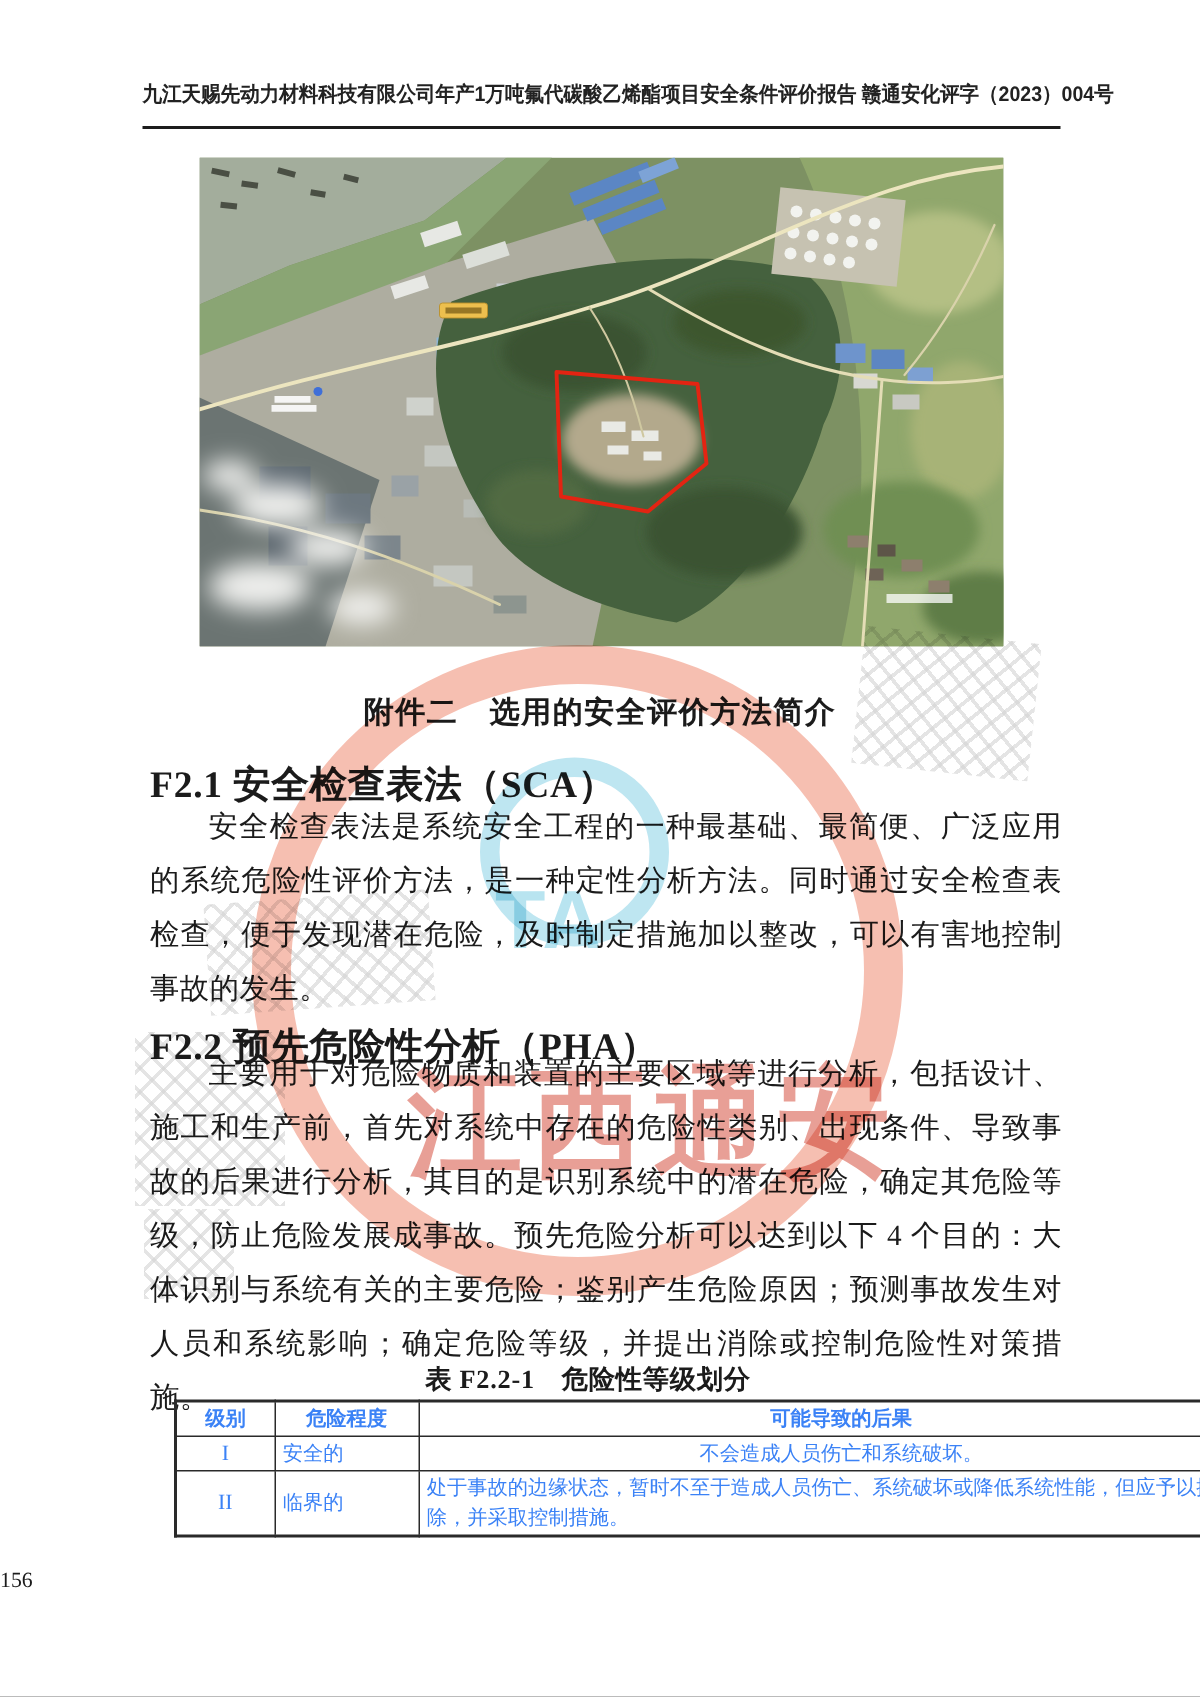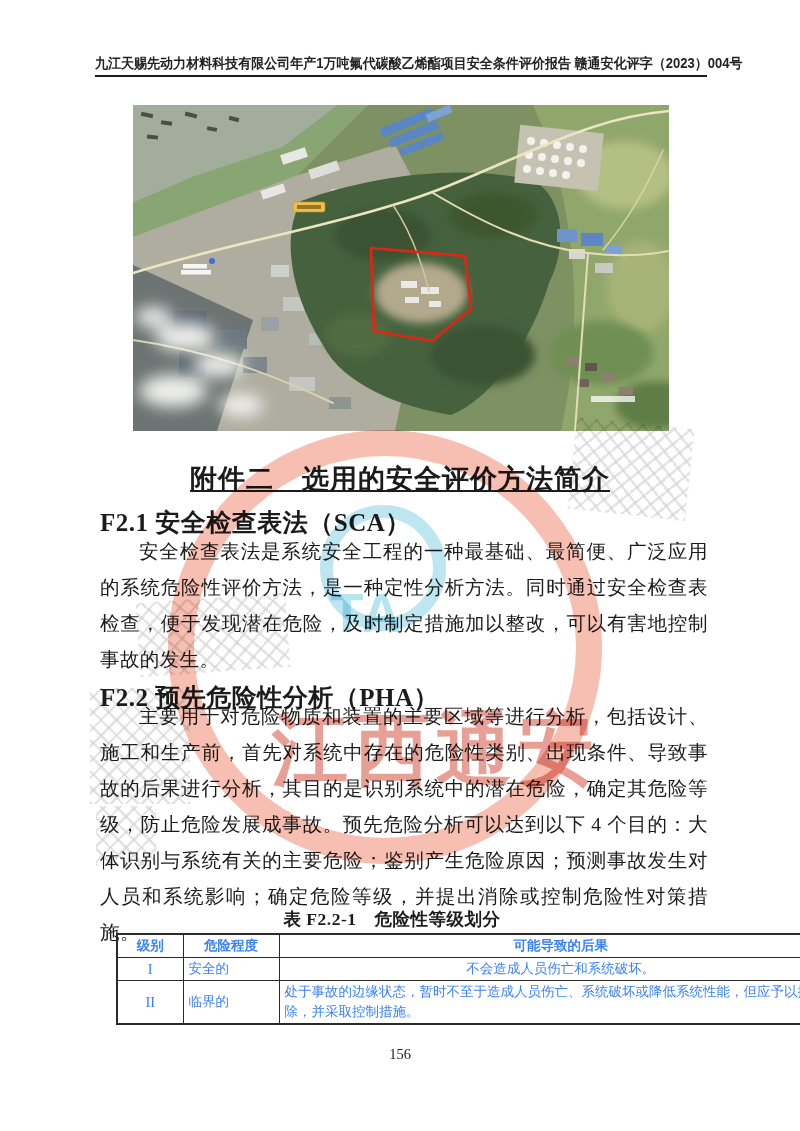--- a/index.html
+++ b/index.html
@@ -5,35 +5,35 @@
   * { margin:0; padding:0; box-sizing:border-box; }
   html,body { background:#888; }
   #page {
     position:relative; width:800px; height:1131px; background:#fff;
     margin:0 auto; overflow:hidden;
     font-family:"Liberation Serif","DejaVu Serif",serif; color:#1b1b1b;
   }
   
   .doc-header{
     position:absolute; left:95px; top:54px; width:612px;
-    border-bottom:2px solid #1c1c1c; padding-bottom:2px;
+    border-bottom:2px solid #1c1c1c; padding-bottom:12px;
     white-space:nowrap; overflow:visible;
   }
   .doc-header-inner{
     display:inline-block; transform:scaleX(.93); transform-origin:left center;
     font-family:"Liberation Sans","DejaVu Sans",sans-serif;
     font-weight:bold; font-size:14px; color:#222; letter-spacing:0;
   }
   
   .map-wrap{ position:absolute; left:133px; top:105px; width:536px; height:326px; }
   .map-wrap svg{ display:block; width:100%; height:100%; }
   
   .attachment-title{
     position:absolute; left:0; top:461px; width:800px; text-align:center;
-    font-size:27px; font-weight:bold; letter-spacing:1px;text-decoration:underline;
+    font-size:20px; font-weight:bold; letter-spacing:1px;
   }
   .sec-heading{
     position:absolute; left:100px; width:620px;
     font-size:25px; font-weight:bold; letter-spacing:.5px;
   }
   #h-f21{ top:506px; } #h-f22{ top:681px; }
   .para{
     position:absolute; left:100px; width:608px;
     font-size:19.5px; line-height:36px; text-align:justify;
     text-indent:2em; letter-spacing:.4px;
@@ -53,21 +53,21 @@
     border:1px solid #2a2a2a; padding:1px 5px; line-height:20px;
   }
   table.risk{ border:2px solid #2a2a2a; }
   table.risk th{ font-weight:bold; text-align:center; height:23px; }
   td.c-level{ width:66px; text-align:center; font-family:"Liberation Serif",serif; font-size:14.5px; }
   td.c-degree{ width:96px; }
   td.c-cons{ text-align:center; }
   td.c-cons.left{ text-align:left; }
   
   .page-number{
-    position:absolute; left:0; top:1046px; width:800px; text-align:center;
+    position:absolute; left:0; top:1046px; width:800px; text-align:left;
     font-size:14.5px;
   }
   
   .wm{ position:absolute; pointer-events:none; }
   .wm-circle{
     left:168px; top:430px; width:434px; height:434px; border-radius:50%;
     border:26px solid rgba(233,94,60,.40); mix-blend-mode:multiply;
   }
   .wm-ring{
     left:320px; top:505px; width:126px; height:126px; border-radius:50%;

